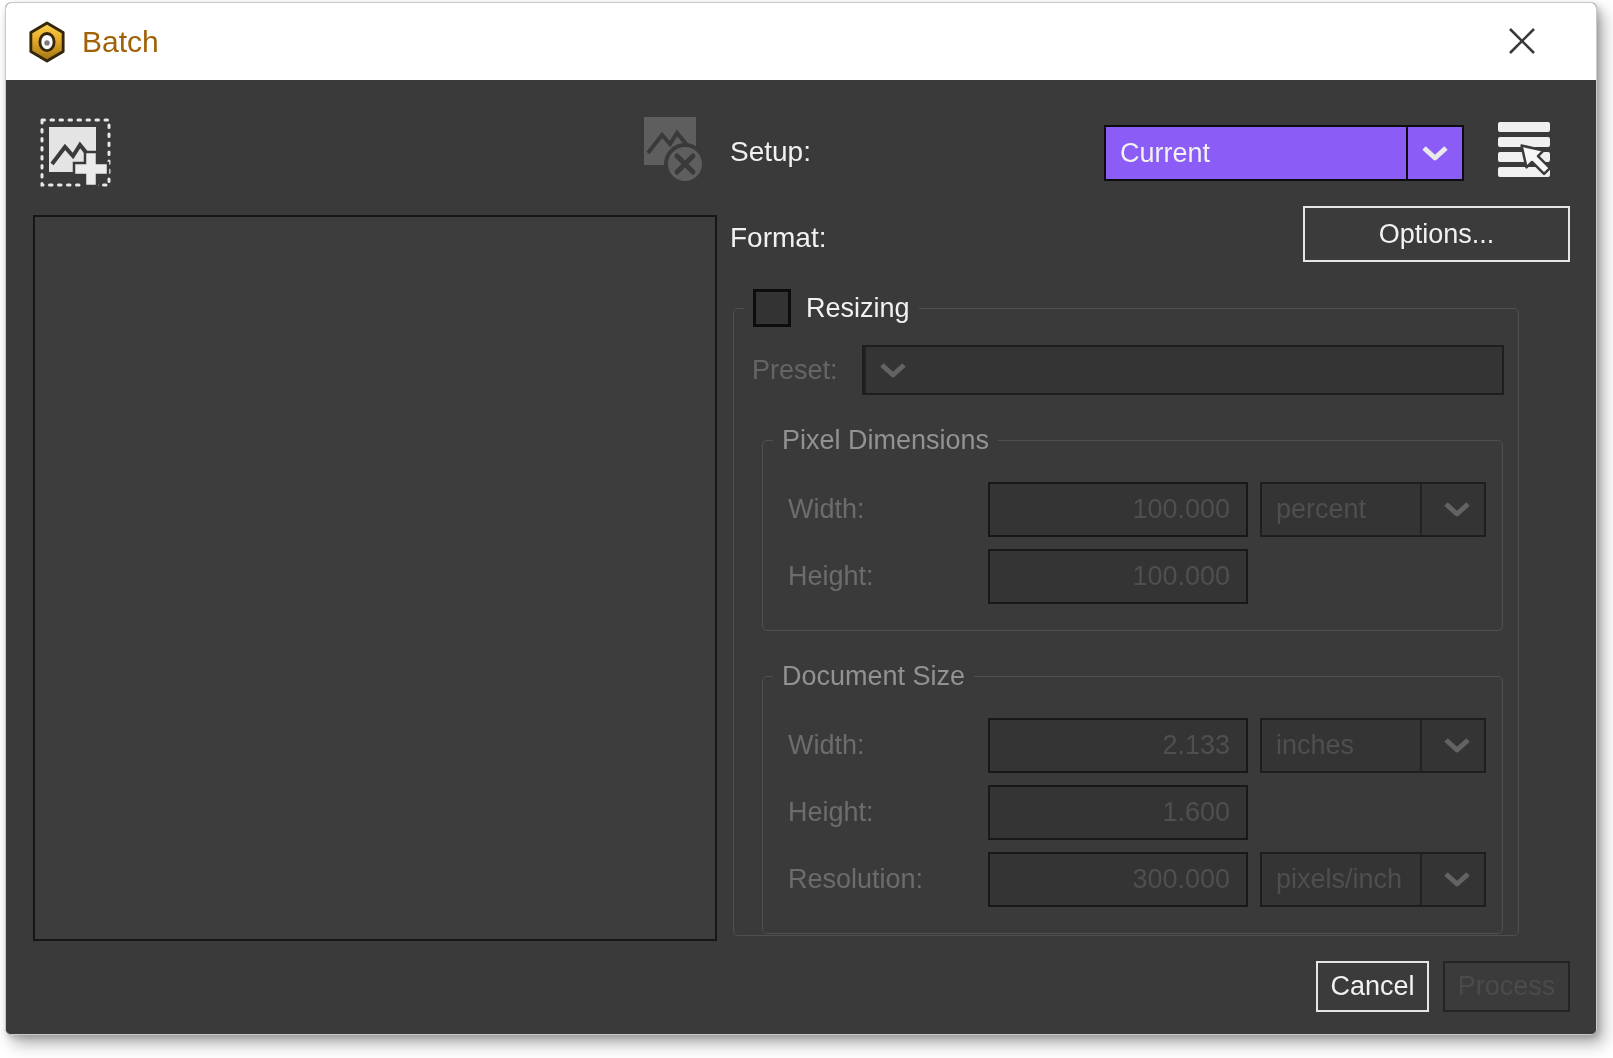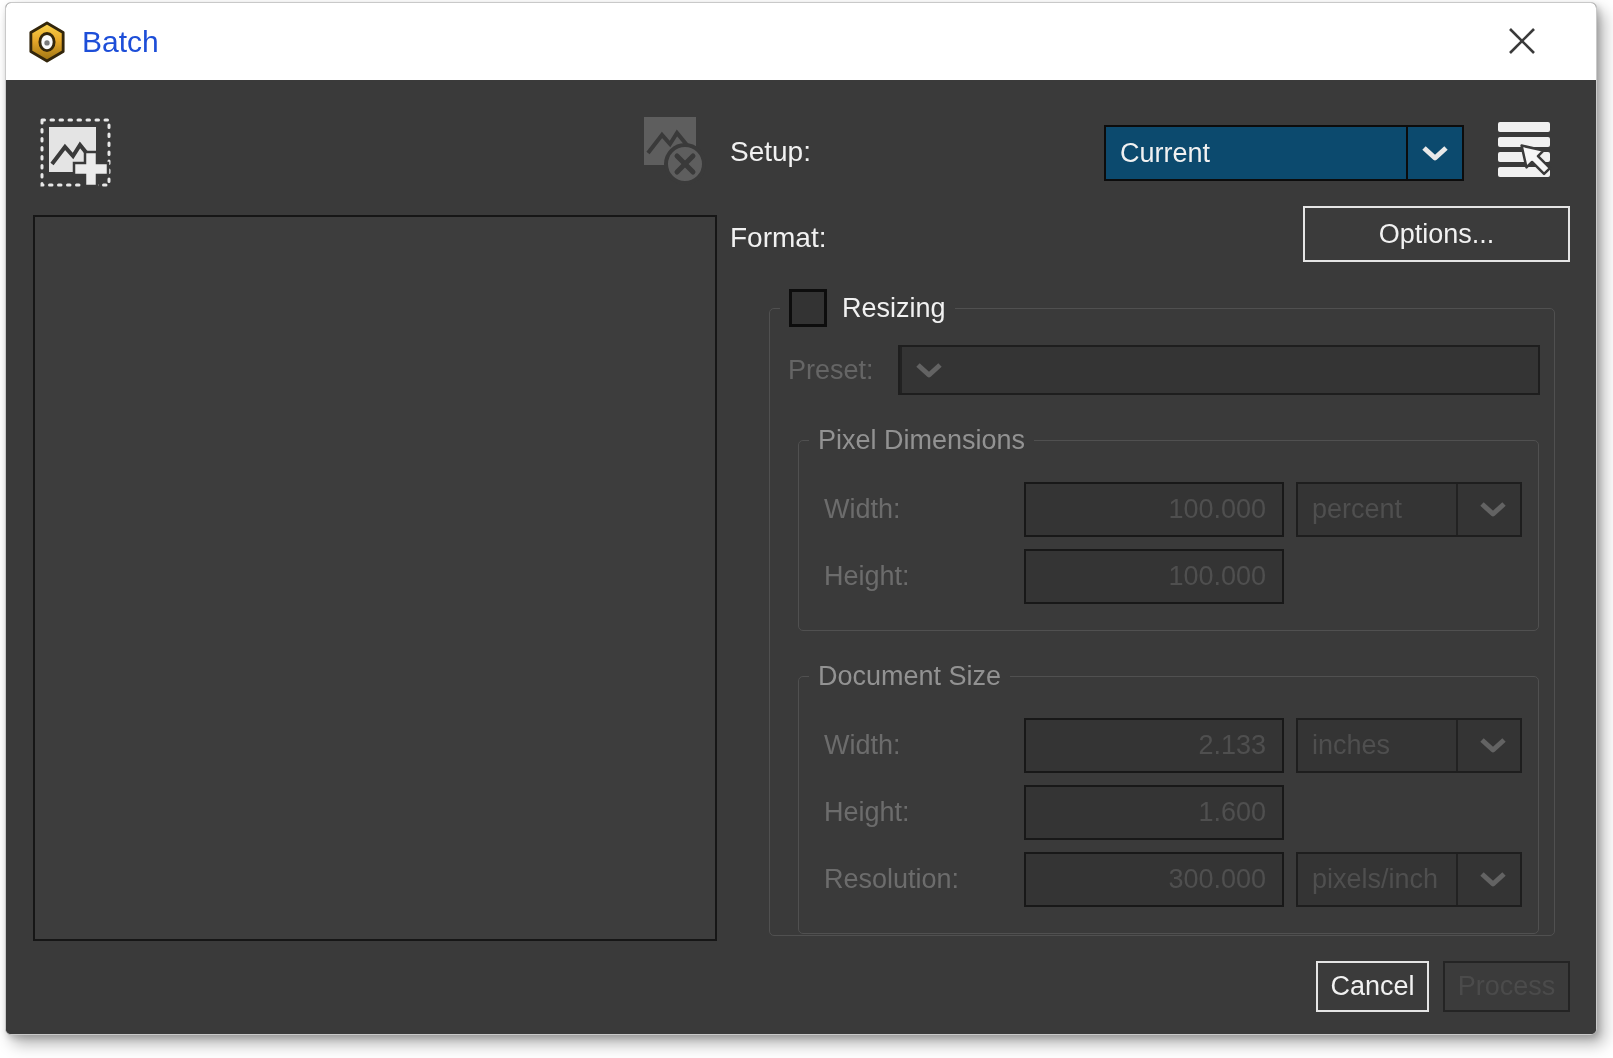--- a/index.html
+++ b/index.html
@@ -9,38 +9,38 @@
 
   .window { position: absolute; left: 5px; top: 2px; width: 1592px; height: 1033px;
     border-radius: 6px; border: 1px solid #c9c9c9; overflow: hidden;
     box-shadow: 7px 9px 16px rgba(0,0,0,0.30), 2px 3px 6px rgba(0,0,0,0.18);
     background: #3a3a3a; }
 
   
   .titlebar { position: relative; height: 77px; background: #ffffff;
     display: flex; align-items: center; }
   .app-icon { margin-left: 22px; width: 38px; height: 42px; flex: 0 0 auto; }
-  .title-text { margin-left: 16px; font-size: 30px; color: #1d4ed8; }
+  .title-text { margin-left: 16px; font-size: 30px; color: #a16207; }
   .close-btn { position: absolute; right: 52px; top: 16px; width: 44px; height: 44px;
     display: flex; align-items: center; justify-content: center;
     background: transparent; border: none; cursor: pointer; }
 
   
   .content { position: relative; width: 100%; height: 956px; background: #3a3a3a; }
 
   .icon-btn { position: absolute; background: transparent; border: none; padding: 0; cursor: pointer; }
 
   .label { position: absolute; font-size: 28px; color: #f1f1f1; white-space: nowrap; }
 
   .listbox { position: absolute; left: 27px; top: 135px; width: 684px; height: 726px;
     background: #3d3d3d; border: 2px solid #161616; }
 
   
   .dd { position: absolute; display: flex; align-items: stretch;
-    background: #0c4a6e; border: 2px solid #0c0c0c; }
+    background: #8b5cf6; border: 2px solid #0c0c0c; }
   .dd .dd-value { flex: 1; display: flex; align-items: center; padding-left: 14px;
     font-size: 27px; color: #f1f1f1; overflow: hidden; white-space: nowrap; }
   .dd .dd-sep { width: 2px; background: #0c0c0c; }
   .dd .dd-btn { width: 54px; display: flex; align-items: center; justify-content: center; }
   .dd .chev { stroke: #e9e9e9; }
   .dd.disabled { background: #343434; border-color: #1e1e1e; }
   .dd.disabled .dd-value { color: #4f4f4f; }
   .dd.disabled .dd-sep { background: #222222; }
   .dd.disabled .chev { stroke: #636363; }
 
@@ -48,21 +48,21 @@
   .btn { background: #3b3b3b; border: 2px solid #e5e5e5; color: #f1f1f1;
     font-size: 27px; font-family: inherit; cursor: pointer; }
   .btn.disabled { border-color: #242424; color: #4b4b4b; cursor: default; }
   .options-btn { position: absolute; left: 1297px; top: 126px; width: 267px; height: 56px; }
   .cancel-btn { position: absolute; left: 1310px; top: 881px; width: 113px; height: 51px; }
   .process-btn { position: absolute; left: 1437px; top: 881px; width: 127px; height: 51px; }
 
   
   fieldset { border: 1px solid #505050; border-radius: 5px; }
   legend { padding: 0 9px; font-size: 27px; }
-  .resizing-group { position: absolute; left: 727px; top: 209px; width: 786px; height: 647px; margin-left: 36px; }
+  .resizing-group { position: absolute; left: 727px; top: 209px; width: 786px; height: 647px; }
   .resizing-group > legend { margin-left: 10px; color: #f1f1f1;
     display: flex; align-items: center; }
   .checkbox { display: inline-block; width: 38px; height: 38px; background: #333333;
     border: 3px solid #0d0d0d; margin-right: 15px; cursor: pointer; }
 
   .preset-row { display: flex; align-items: center; margin: 18px 14px 0 18px; }
   .preset-label { width: 110px; font-size: 27px; color: #656565; }
   .preset-dd { position: relative; flex: 1; height: 50px; }
 
   .inner-group { margin: 30px 15px 0 28px; padding-bottom: 26px; }

